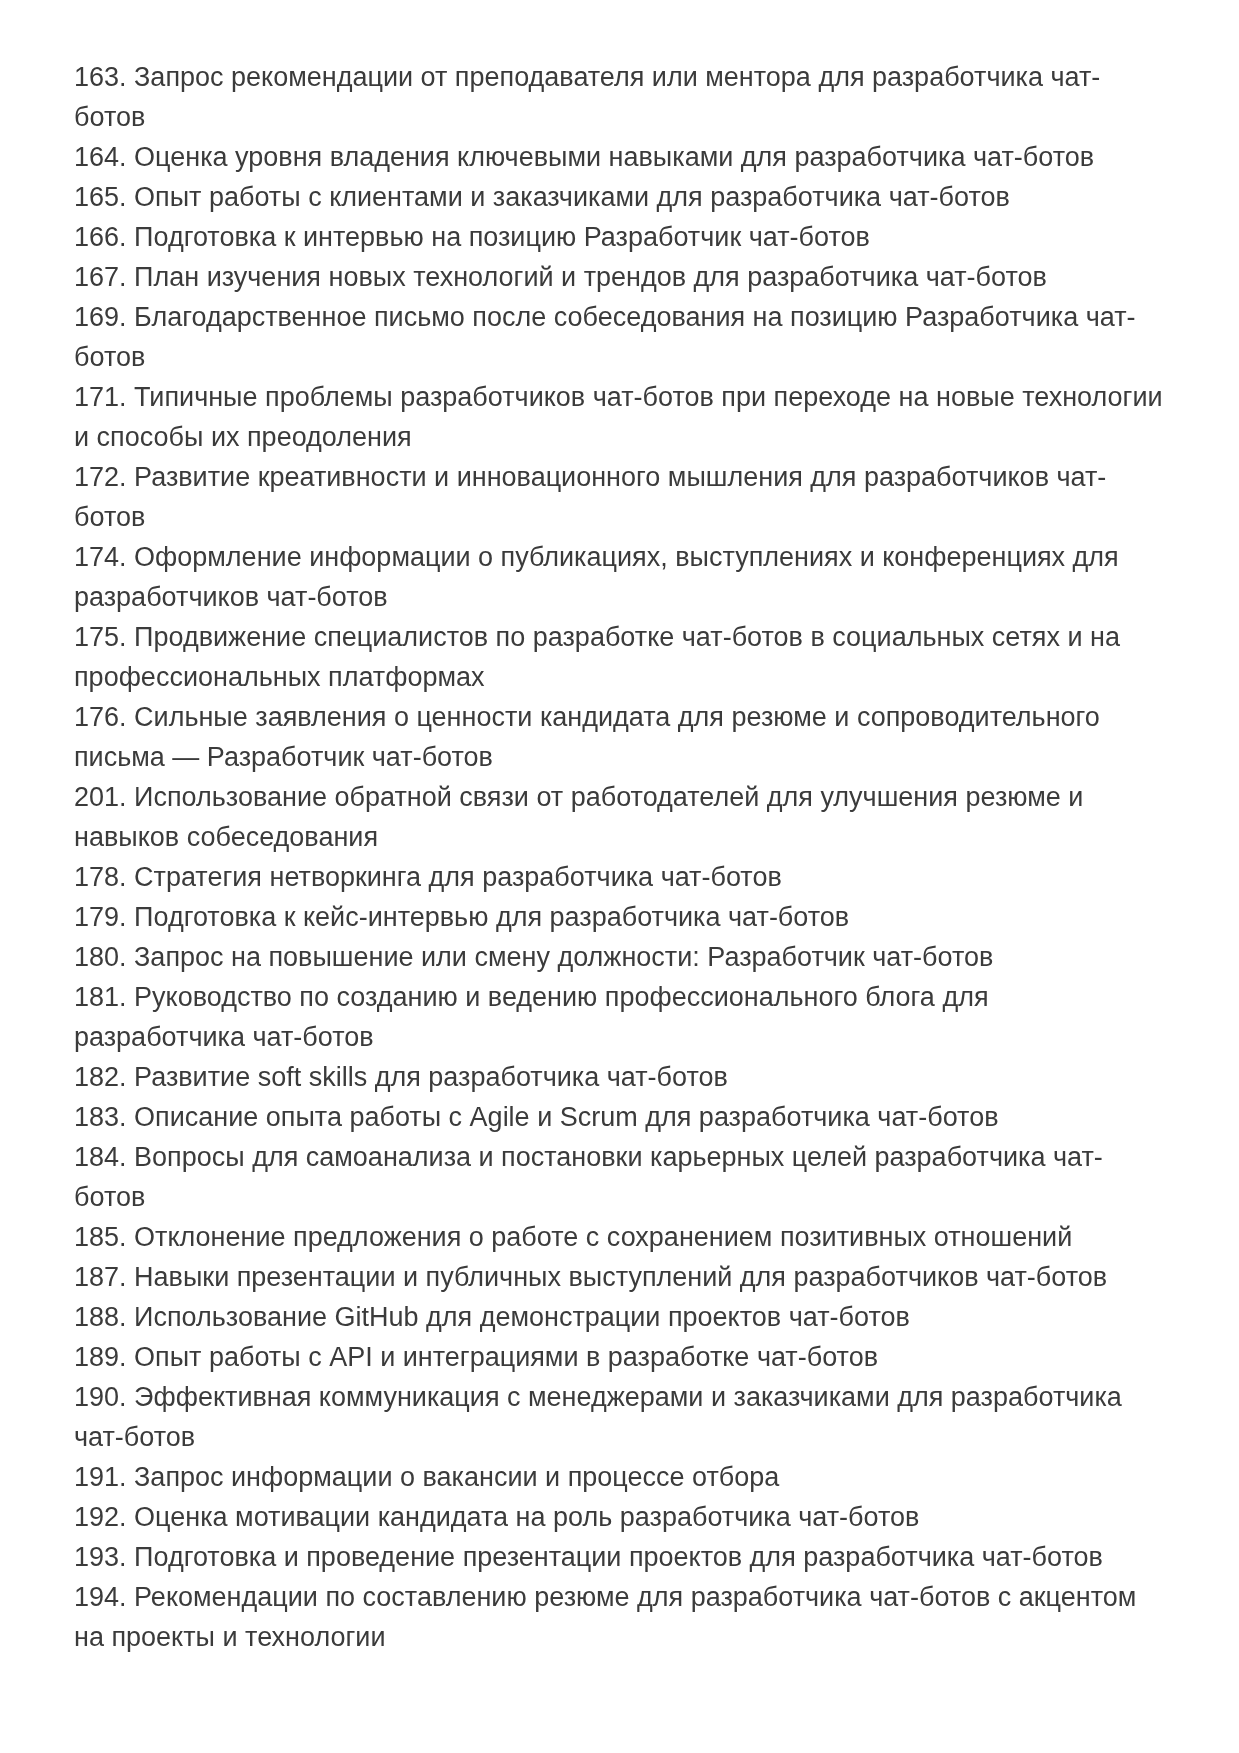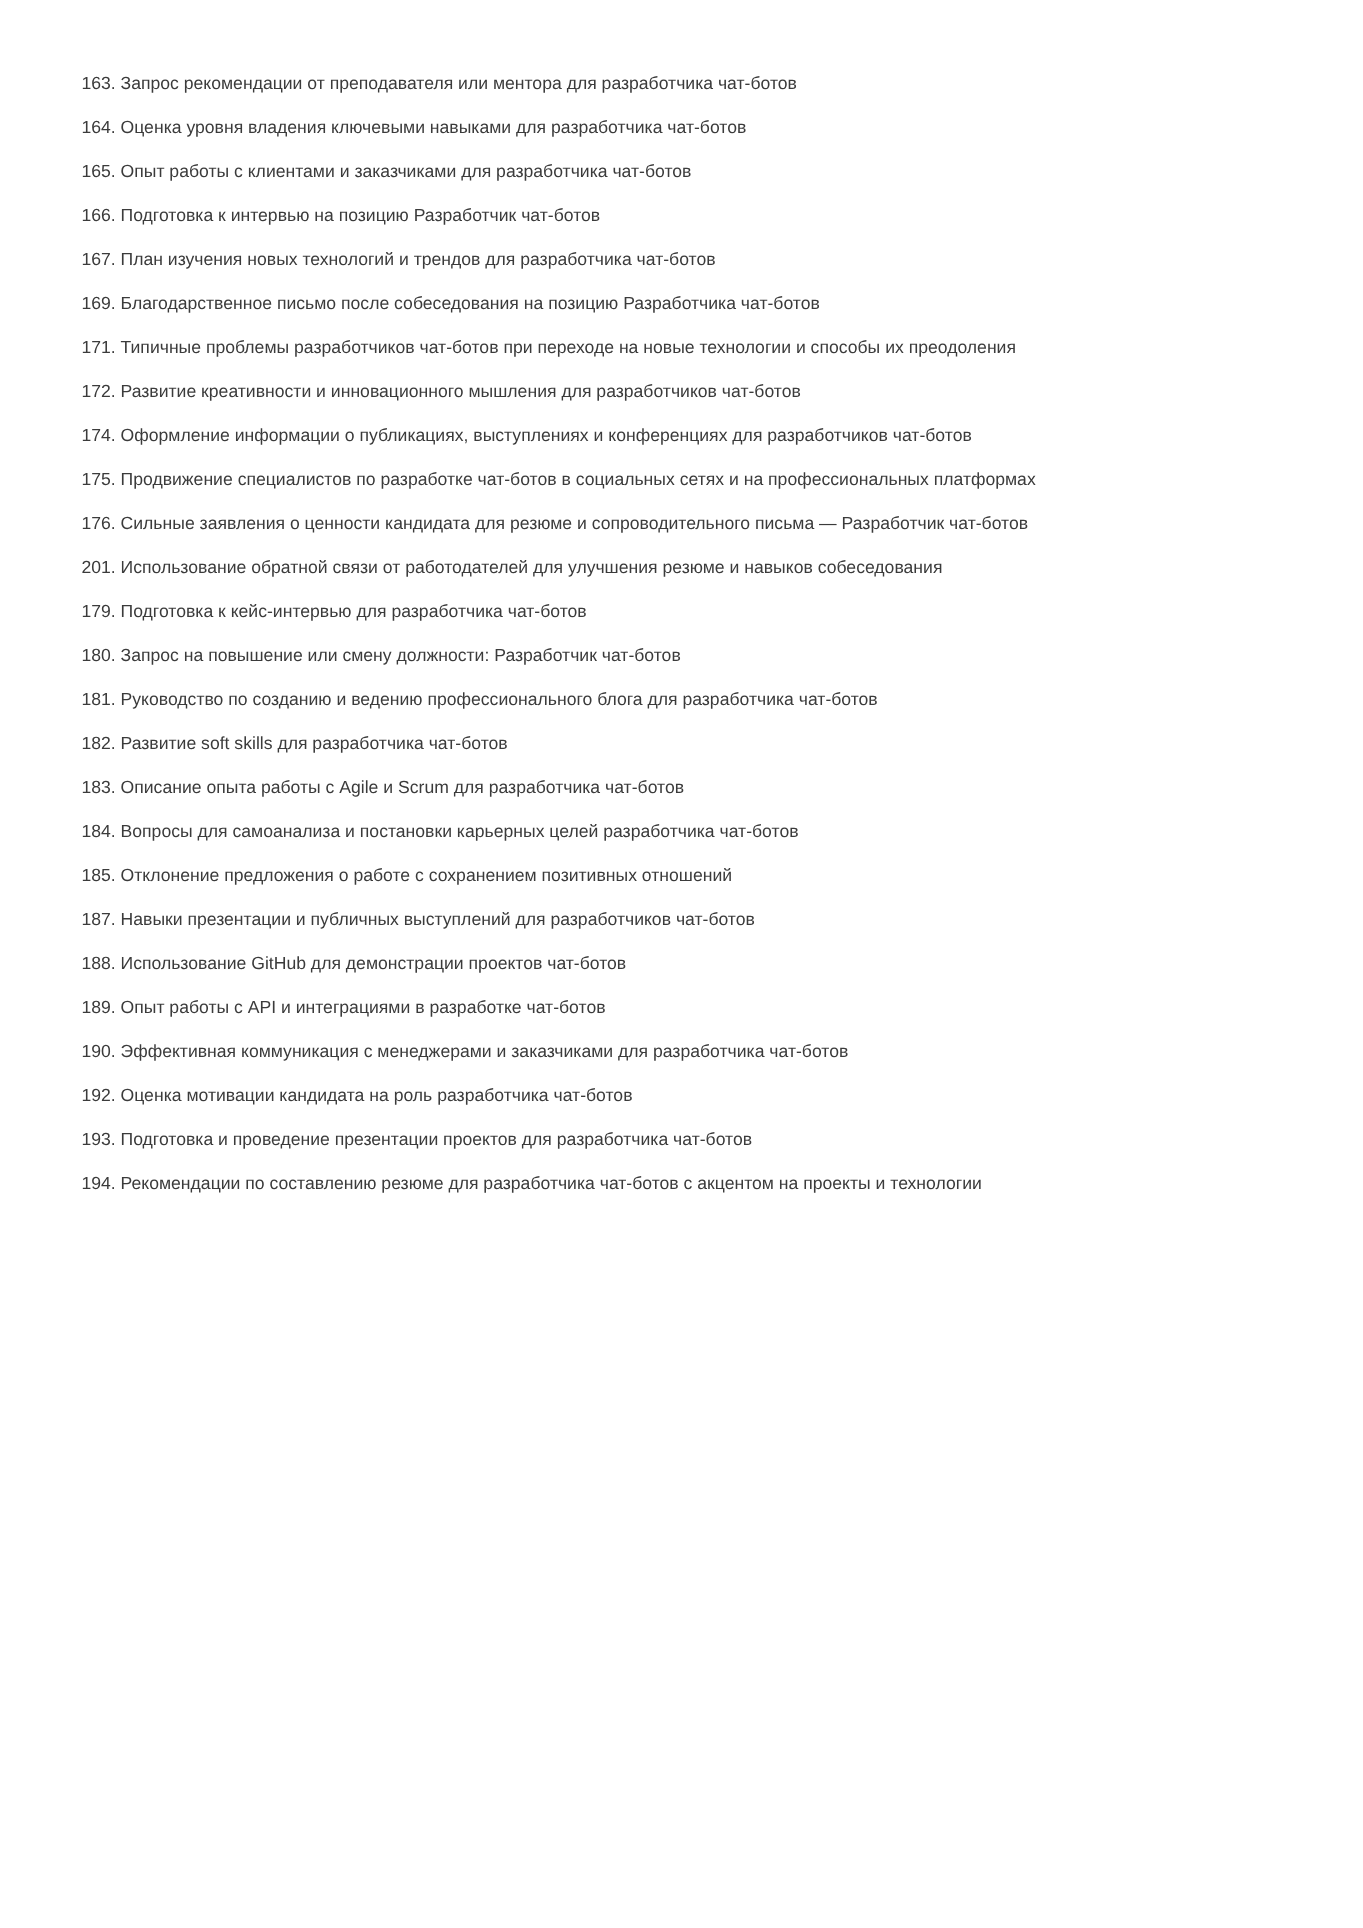--- a/index.html
+++ b/index.html
@@ -12,21 +12,21 @@
     background: #ffffff;
   }
   .page {
     box-sizing: border-box;
     width: 1239px;
     min-height: 1753px;
     padding: 57px 74px 60px 74px;
     background: #ffffff;
     color: #3b3b3b;
     font-family: "Liberation Sans", "DejaVu Sans", sans-serif;
-    font-size: 16px;
+    font-size: 27px;
     line-height: 40px;
     font-weight: 400;
     text-align: left;
   }
   .page p.list-item {
     margin: 0;
     padding: 0;
     word-wrap: break-word;
   }
 </style>
@@ -39,27 +39,29 @@
   <p class="list-item">165. Опыт работы с клиентами и заказчиками для разработчика чат-ботов</p>
   <p class="list-item">166. Подготовка к интервью на позицию Разработчик чат-ботов</p>
   <p class="list-item">167. План изучения новых технологий и трендов для разработчика чат-ботов</p>
   <p class="list-item">169. Благодарственное письмо после собеседования на позицию Разработчика чат-ботов</p>
   <p class="list-item">171. Типичные проблемы разработчиков чат-ботов при переходе на новые технологии и способы их преодоления</p>
   <p class="list-item">172. Развитие креативности и инновационного мышления для разработчиков чат-ботов</p>
   <p class="list-item">174. Оформление информации о публикациях, выступлениях и конференциях для разработчиков чат-ботов</p>
   <p class="list-item">175. Продвижение специалистов по разработке чат-ботов в социальных сетях и на профессиональных платформах</p>
   <p class="list-item">176. Сильные заявления о ценности кандидата для резюме и сопроводительного письма — Разработчик чат-ботов</p>
   <p class="list-item">201. Использование обратной связи от работодателей для улучшения резюме и навыков собеседования</p>
+  <p class="list-item">178. Стратегия нетворкинга для разработчика чат-ботов</p>
   <p class="list-item">179. Подготовка к кейс-интервью для разработчика чат-ботов</p>
   <p class="list-item">180. Запрос на повышение или смену должности: Разработчик чат-ботов</p>
   <p class="list-item">181. Руководство по созданию и ведению профессионального блога для разработчика чат-ботов</p>
   <p class="list-item">182. Развитие soft skills для разработчика чат-ботов</p>
   <p class="list-item">183. Описание опыта работы с Agile и Scrum для разработчика чат-ботов</p>
   <p class="list-item">184. Вопросы для самоанализа и постановки карьерных целей разработчика чат-ботов</p>
   <p class="list-item">185. Отклонение предложения о работе с сохранением позитивных отношений</p>
   <p class="list-item">187. Навыки презентации и публичных выступлений для разработчиков чат-ботов</p>
   <p class="list-item">188. Использование GitHub для демонстрации проектов чат-ботов</p>
   <p class="list-item">189. Опыт работы с API и интеграциями в разработке чат-ботов</p>
   <p class="list-item">190. Эффективная коммуникация с менеджерами и заказчиками для разработчика чат-ботов</p>
+  <p class="list-item">191. Запрос информации о вакансии и процессе отбора</p>
   <p class="list-item">192. Оценка мотивации кандидата на роль разработчика чат-ботов</p>
   <p class="list-item">193. Подготовка и проведение презентации проектов для разработчика чат-ботов</p>
   <p class="list-item">194. Рекомендации по составлению резюме для разработчика чат-ботов с акцентом на проекты и технологии</p>
 </div>
 
 </body></html>

